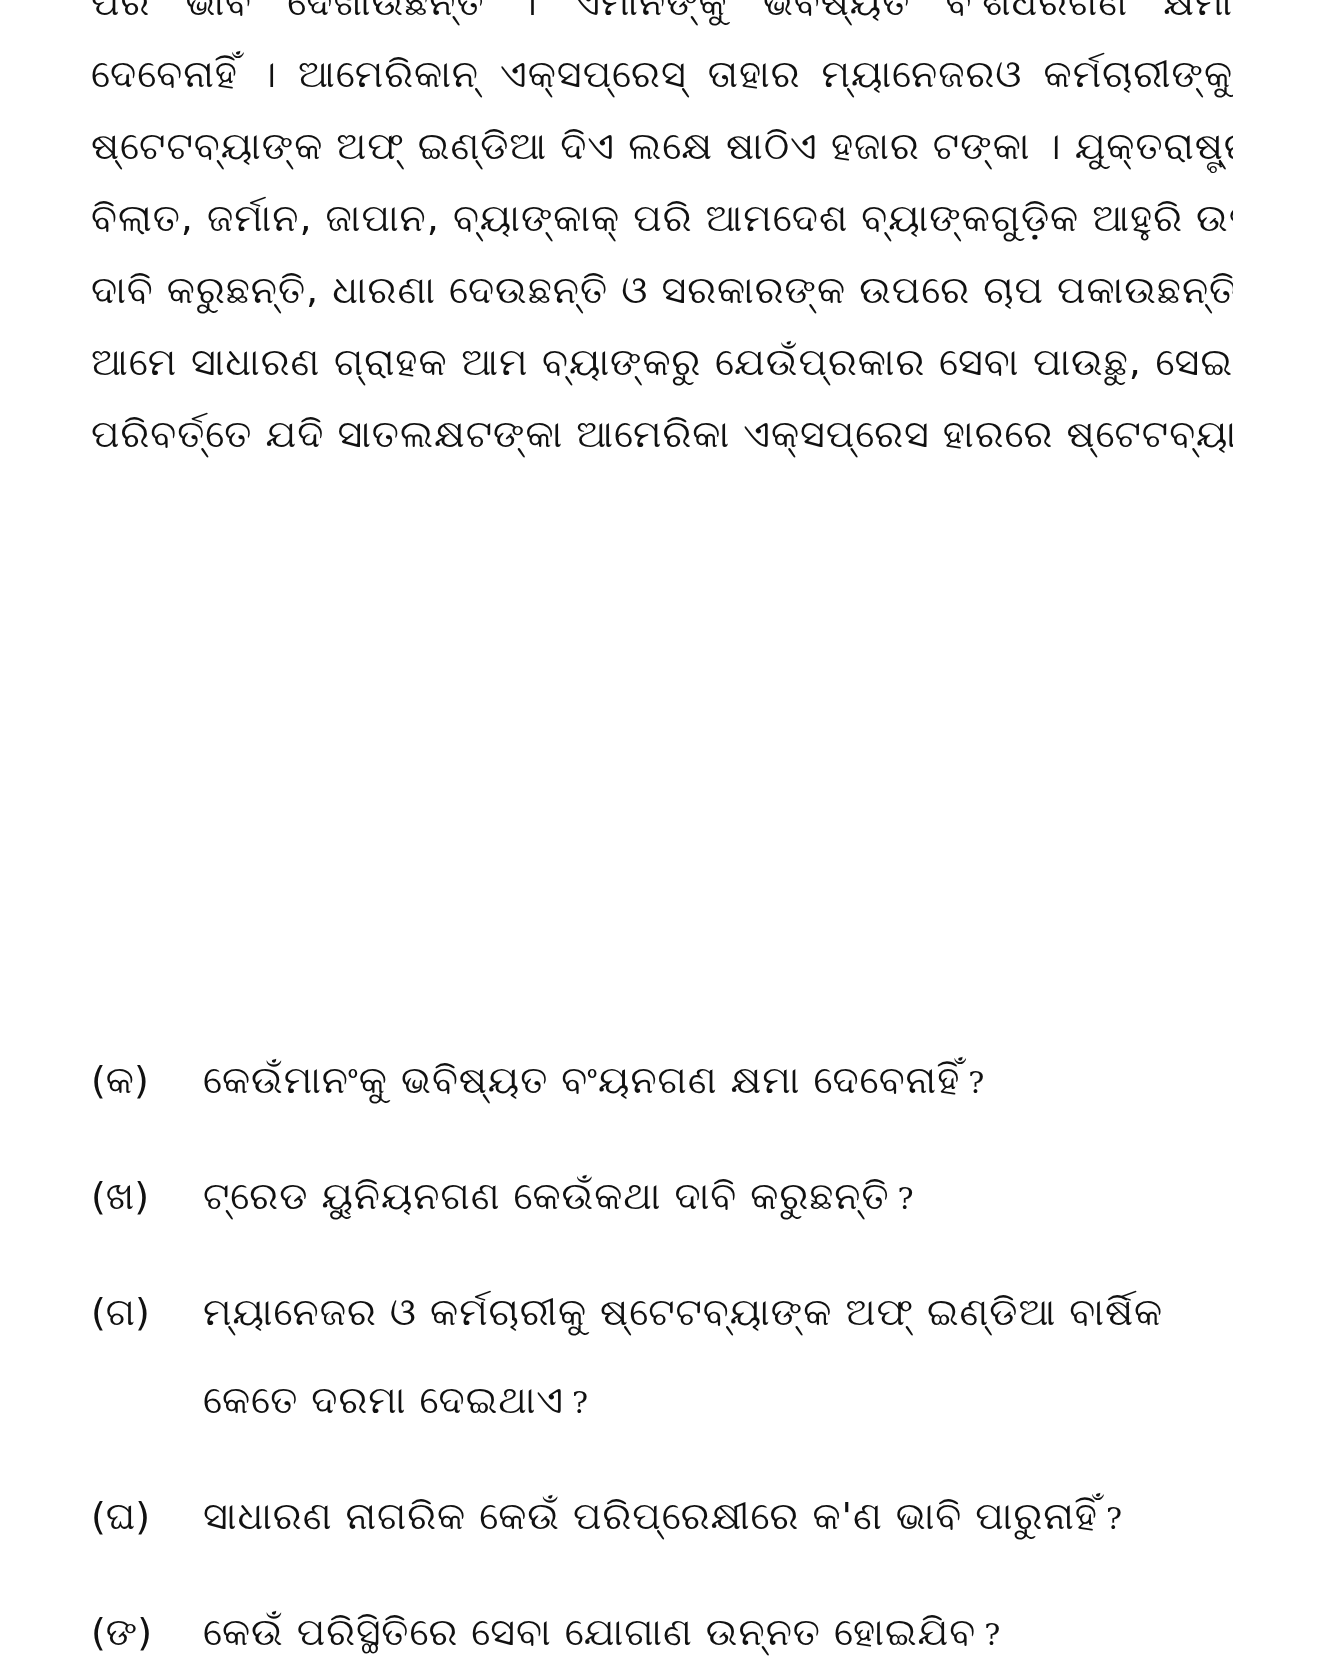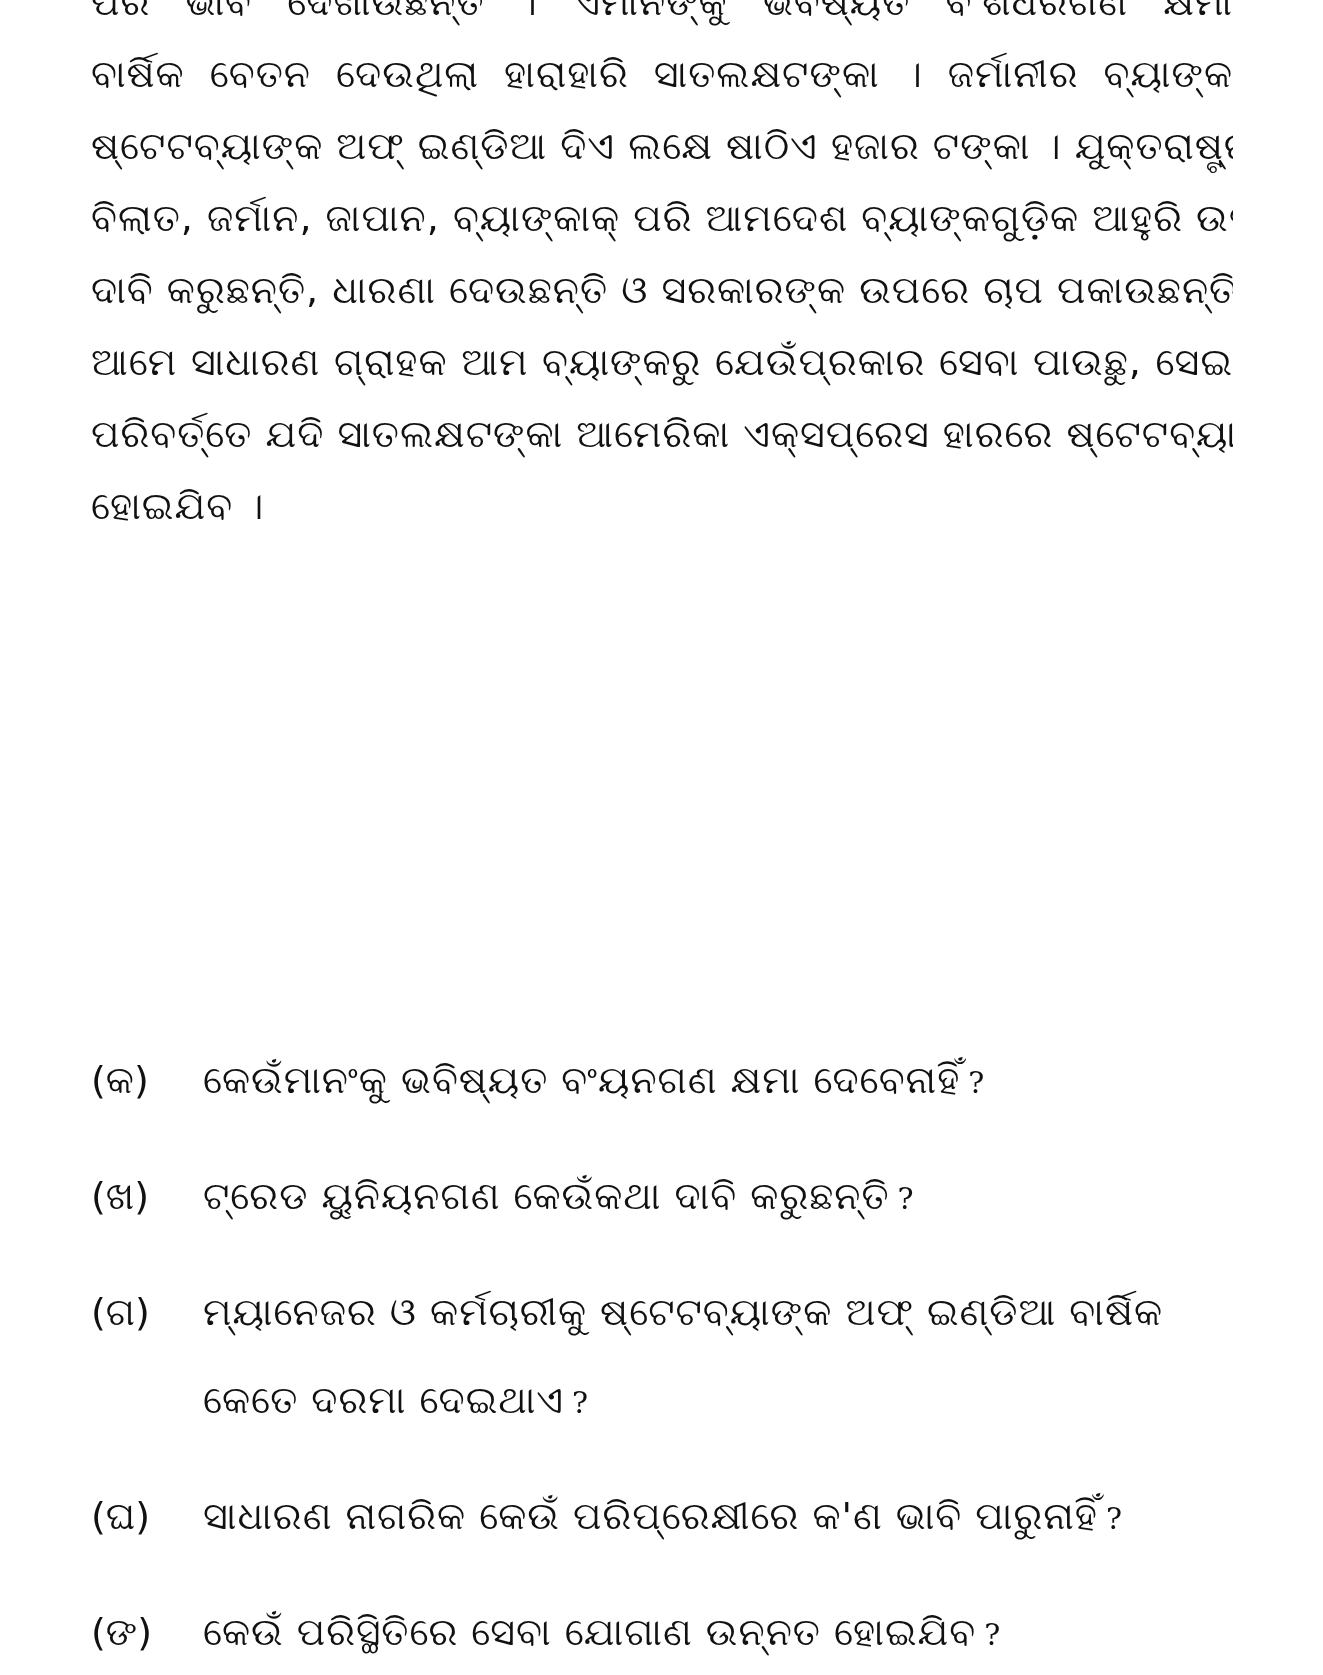--- a/index.html
+++ b/index.html
@@ -69,27 +69,26 @@
     margin-left: 8px;
   }
 </style>
 </head>
 <body>
 
 <div class="page">
 
   <div class="passage">
     <div class="passage-line">ପର ଭାବି ଦେଖାଉଛନ୍ତି । ଏମାନଙ୍କୁ ଭବିଷ୍ୟତ ବଂଶଧରଗଣ କ୍ଷମା</div>
-    <div class="passage-line">ବାର୍ଷିକ ବେତନ ଦେଉଥିଲା ହାରାହାରି ସାତଲକ୍ଷଟଙ୍କା । ଜର୍ମାନୀର ବ୍ୟାଙ୍କ</div>
+    <div class="passage-line">ଦେବେନାହିଁ । ଆମେରିକାନ୍ ଏକ୍ସପ୍ରେସ୍ ତାହାର ମ୍ୟାନେଜରଓ କର୍ମଚାରୀଙ୍କୁ</div>
     <div class="passage-line">ଷ୍ଟେଟବ୍ୟାଙ୍କ ଅଫ୍ ଇଣ୍ଡିଆ ଦିଏ ଲକ୍ଷେ ଷାଠିଏ ହଜାର ଟଙ୍କା । ଯୁକ୍ତରାଷ୍ଟ୍ର,</div>
     <div class="passage-line">ବିଲାତ, ଜର୍ମାନ, ଜାପାନ, ବ୍ୟାଙ୍କାକ୍ ପରି ଆମଦେଶ ବ୍ୟାଙ୍କଗୁଡ଼ିକ ଆହୁରି ଉଚ୍ଚ</div>
     <div class="passage-line">ଦାବି କରୁଛନ୍ତି, ଧାରଣା ଦେଉଛନ୍ତି ଓ ସରକାରଙ୍କ ଉପରେ ଚାପ ପକାଉଛନ୍ତି ।</div>
     <div class="passage-line">ଆମେ ସାଧାରଣ ଗ୍ରାହକ ଆମ ବ୍ୟାଙ୍କରୁ ଯେଉଁପ୍ରକାର ସେବା ପାଉଛୁ, ସେଇ</div>
     <div class="passage-line">ପରିବର୍ତ୍ତେ ଯଦି ସାତଲକ୍ଷଟଙ୍କା ଆମେରିକା ଏକ୍ସପ୍ରେସ ହାରରେ ଷ୍ଟେଟବ୍ୟାଙ୍କ</div>
-    <div class="passage-line last">ହୋଇଯିବ ।</div>
   </div>
 
   <div class="questions">
     <div class="question">
       <span class="question-label">(କ)</span>
       <span class="question-text"><span>କେଉଁମାନଂକୁ ଭବିଷ୍ୟତ ବଂୟନଗଣ କ୍ଷମା ଦେବେନାହିଁ</span><span class="qmark">?</span></span>
     </div>
     <div class="question">
       <span class="question-label">(ଖ)</span>
       <span class="question-text"><span>ଟ୍ରେଡ ୟୁନିୟନଗଣ କେଉଁକଥା ଦାବି କରୁଛନ୍ତି</span><span class="qmark">?</span></span>

